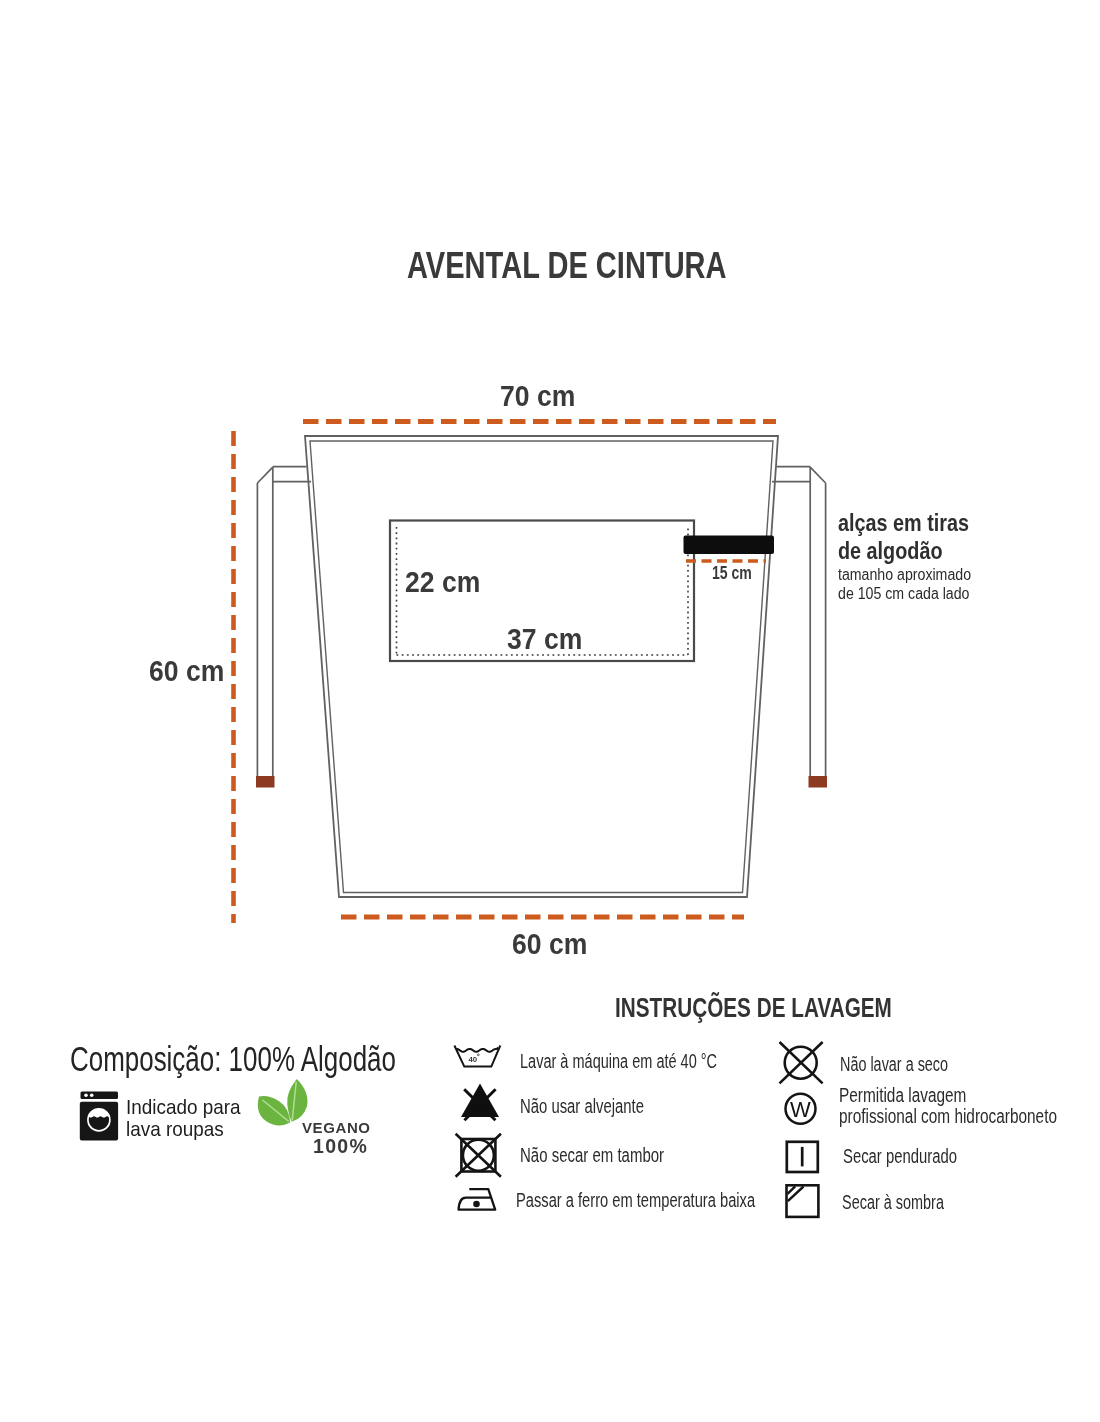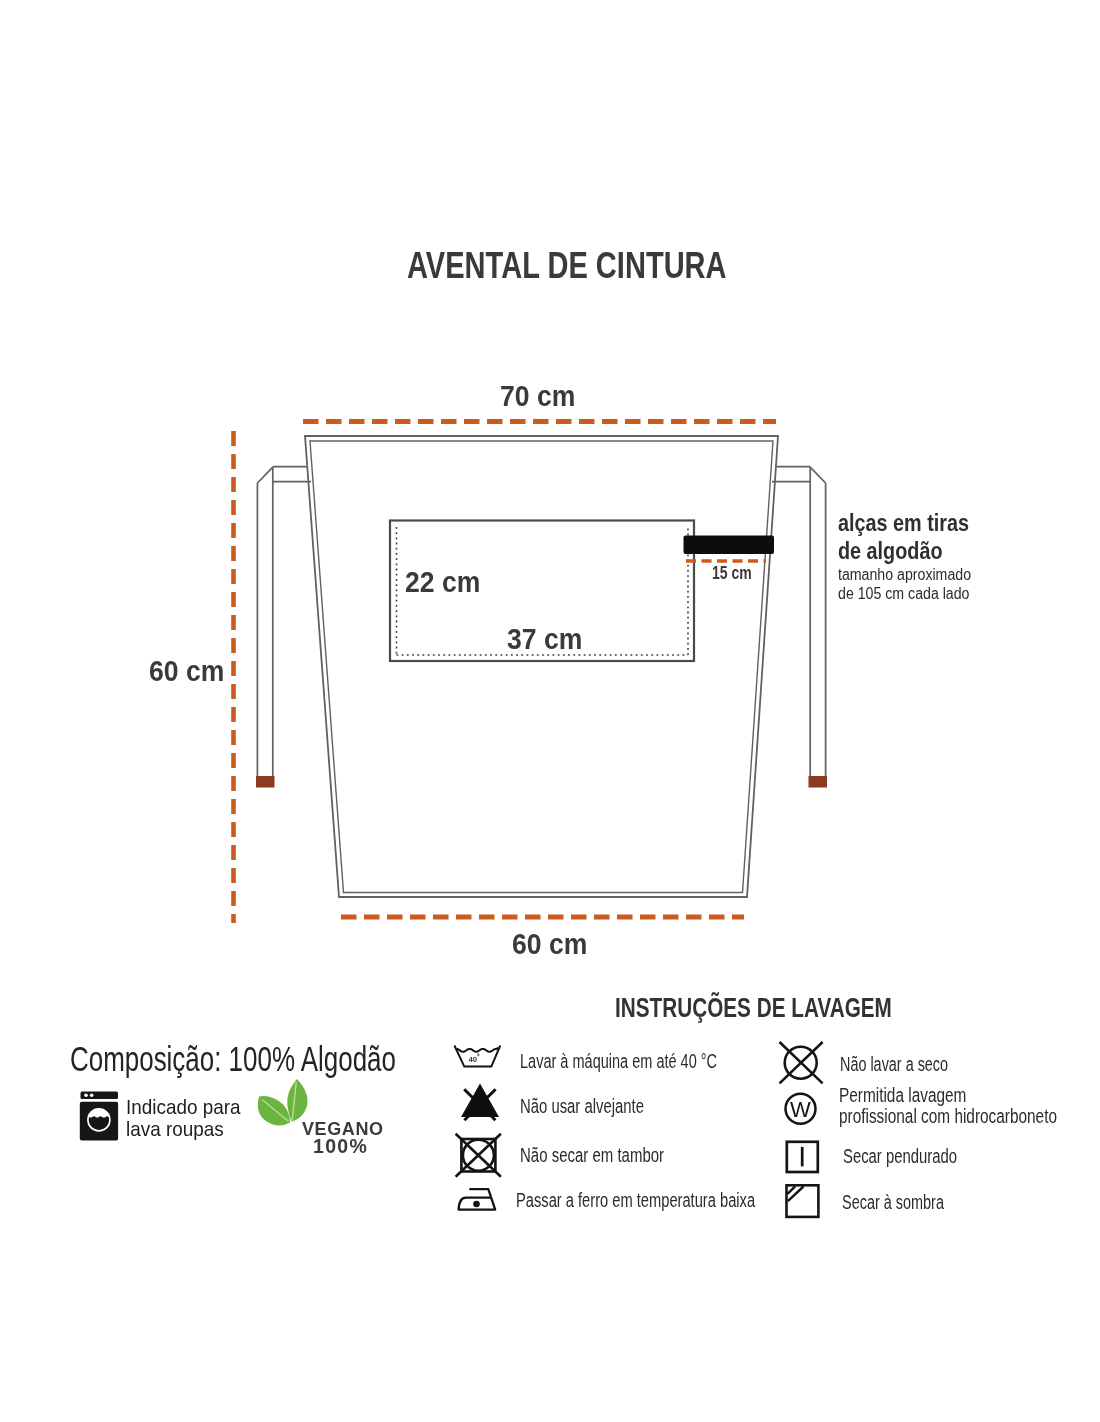--- a/index.html
+++ b/index.html
@@ -32,21 +32,21 @@
 <div class="abs" id="alcas2" style="left:838px;top:565px;font-size:16px;color:#2b2b2b;line-height:19px;transform:scaleX(0.885);transform-origin:0 0;white-space:nowrap;">tamanho aproximado<br>de 105 cm cada lado</div>
 
 <div class="abs" id="ih" style="left:615px;top:993px;font-weight:bold;font-size:27px;color:#333;transform:scaleX(0.768);transform-origin:0 0;white-space:nowrap;">INSTRUÇÕES DE LAVAGEM</div>
 
 <div class="abs" id="comp" style="left:70px;top:1040px;font-size:34.5px;color:#242424;transform:scaleX(0.752);transform-origin:0 0;white-space:nowrap;">Composição: 100% Algodão</div>
 
 <div class="abs" id="wcap" style="left:126px;top:1096px;font-size:21px;color:#1d1d1d;line-height:22px;transform:scaleX(0.9);transform-origin:0 0;white-space:nowrap;">Indicado para<br>lava roupas</div>
 
 <div class="abs" id="v100" style="left:313px;top:1135px;font-weight:bold;font-size:19.5px;color:#3b3b3b;letter-spacing:1.3px;">100%</div>
 
-<div class="abs" id="vveg" style="left:302px;top:1119px;font-weight:bold;font-size:18px;color:#3b3b3b;letter-spacing:0.6px;">VEGANO</div>
+<div class="abs" id="vveg" style="left:302px;top:1119px;font-weight:bold;font-size:15px;color:#3b3b3b;letter-spacing:0.6px;">VEGANO</div>
 
 <div class="abs cap" id="c1" style="left:520px;top:1050px;transform:scaleX(0.726);transform-origin:0 0;white-space:nowrap;">Lavar à máquina em até 40 °C</div>
 
 <div class="abs cap" id="c2" style="left:520px;top:1095px;transform:scaleX(0.743);transform-origin:0 0;white-space:nowrap;">Não usar alvejante</div>
 
 <div class="abs cap" id="c3" style="left:520px;top:1144px;transform:scaleX(0.749);transform-origin:0 0;white-space:nowrap;">Não secar em tambor</div>
 
 <div class="abs cap" id="c4" style="left:516px;top:1189px;transform:scaleX(0.734);transform-origin:0 0;white-space:nowrap;">Passar a ferro em temperatura baixa</div>
 
 <div class="abs cap" id="c5" style="left:840px;top:1053px;transform:scaleX(0.72);transform-origin:0 0;white-space:nowrap;">Não lavar a seco</div>

